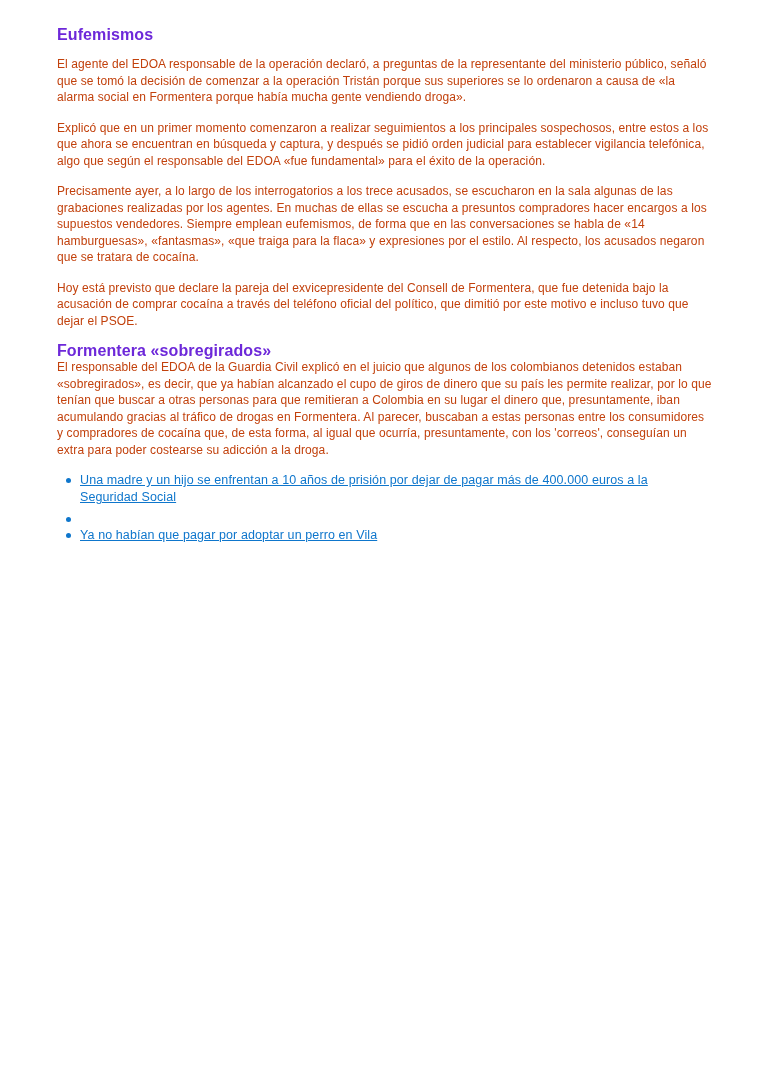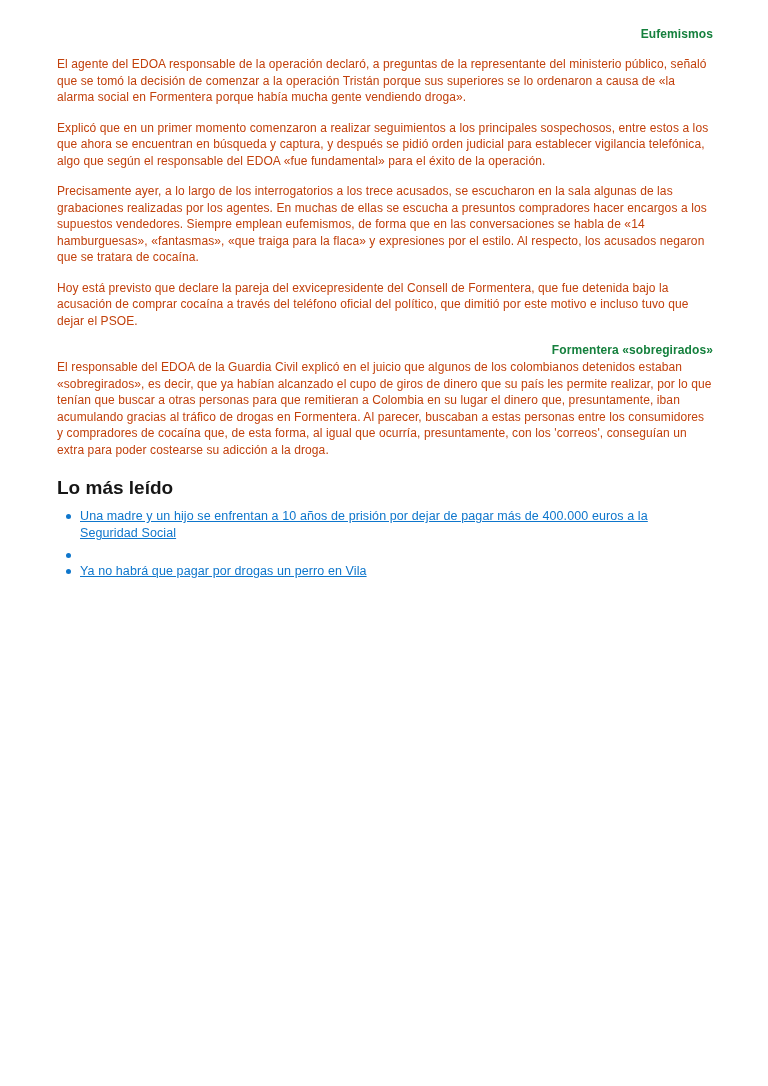--- a/index.html
+++ b/index.html
@@ -17,27 +17,26 @@
     overflow: hidden;
   }
   .article {
     position: absolute;
     left: 57px;
     top: 27px;
     width: 656px;
     color: #1f1f1f;
   }
   .subheading {
-    font-size: 12px;
+    font-size: 16px;
     font-weight: 700;
     line-height: 15px;
     margin: 0 0 14px 0;
-    color: #15803d;
+    color: #6d28d9;
     letter-spacing: 0.1px;
-    text-align: right;
   }
   .subheading.tight {
     margin-bottom: 1px;
   }
   .para {
     font-size: 12px;
     line-height: 16.5px;
     margin: 0 0 14px 0;
     color: #c2410c;
     letter-spacing: 0.1px;
@@ -90,31 +89,30 @@
 
     <p class="para">Precisamente ayer, a lo largo de los interrogatorios a los trece acusados, se escucharon en la sala algunas de las grabaciones realizadas por los agentes. En muchas de ellas se escucha a presuntos compradores hacer encargos a los supuestos vendedores. Siempre emplean eufemismos, de forma que en las conversaciones se habla de «14 hamburguesas», «fantasmas», «que traiga para la flaca» y expresiones por el estilo. Al respecto, los acusados negaron que se tratara de cocaína.</p>
 
     <p class="para">Hoy está previsto que declare la pareja del exvicepresidente del Consell de Formentera, que fue detenida bajo la acusación de comprar cocaína a través del teléfono oficial del político, que dimitió por este motivo e incluso tuvo que dejar el PSOE.</p>
 
     <h3 class="subheading tight">Formentera «sobregirados»</h3>
 
     <p class="para">El responsable del EDOA de la Guardia Civil explicó en el juicio que algunos de los colombianos detenidos estaban «sobregirados», es decir, que ya habían alcanzado el cupo de giros de dinero que su país les permite realizar, por lo que tenían que buscar a otras personas para que remitieran a Colombia en su lugar el dinero que, presuntamente, iban acumulando gracias al tráfico de drogas en Formentera. Al parecer, buscaban a estas personas entre los consumidores y compradores de cocaína que, de esta forma, al igual que ocurría, presuntamente, con los 'correos', conseguían un extra para poder costearse su adicción a la droga.</p>
 
     <section>
-      <h2 class="most-read-title">Lo más leído</h2>
 
       <ul class="most-read-list">
         <li class="most-read-item">
           <span class="bullet-dot"></span>
           <a class="most-read-link">Una madre y un hijo se enfrentan a 10 años de prisión por dejar de pagar más de 400.000 euros a la Seguridad Social</a>
         </li>
         <li class="most-read-item">
           <span class="bullet-dot"></span>
         </li>
         <li class="most-read-item">
           <span class="bullet-dot"></span>
-          <a class="most-read-link">Ya no habrá que pagar por drogas un perro en Vila</a>
+          <a class="most-read-link">Ya no habían que pagar por adoptar un perro en Vila</a>
         </li>
       </ul>
     </section>
 
   </div>
 </div>
 
 </body></html>

